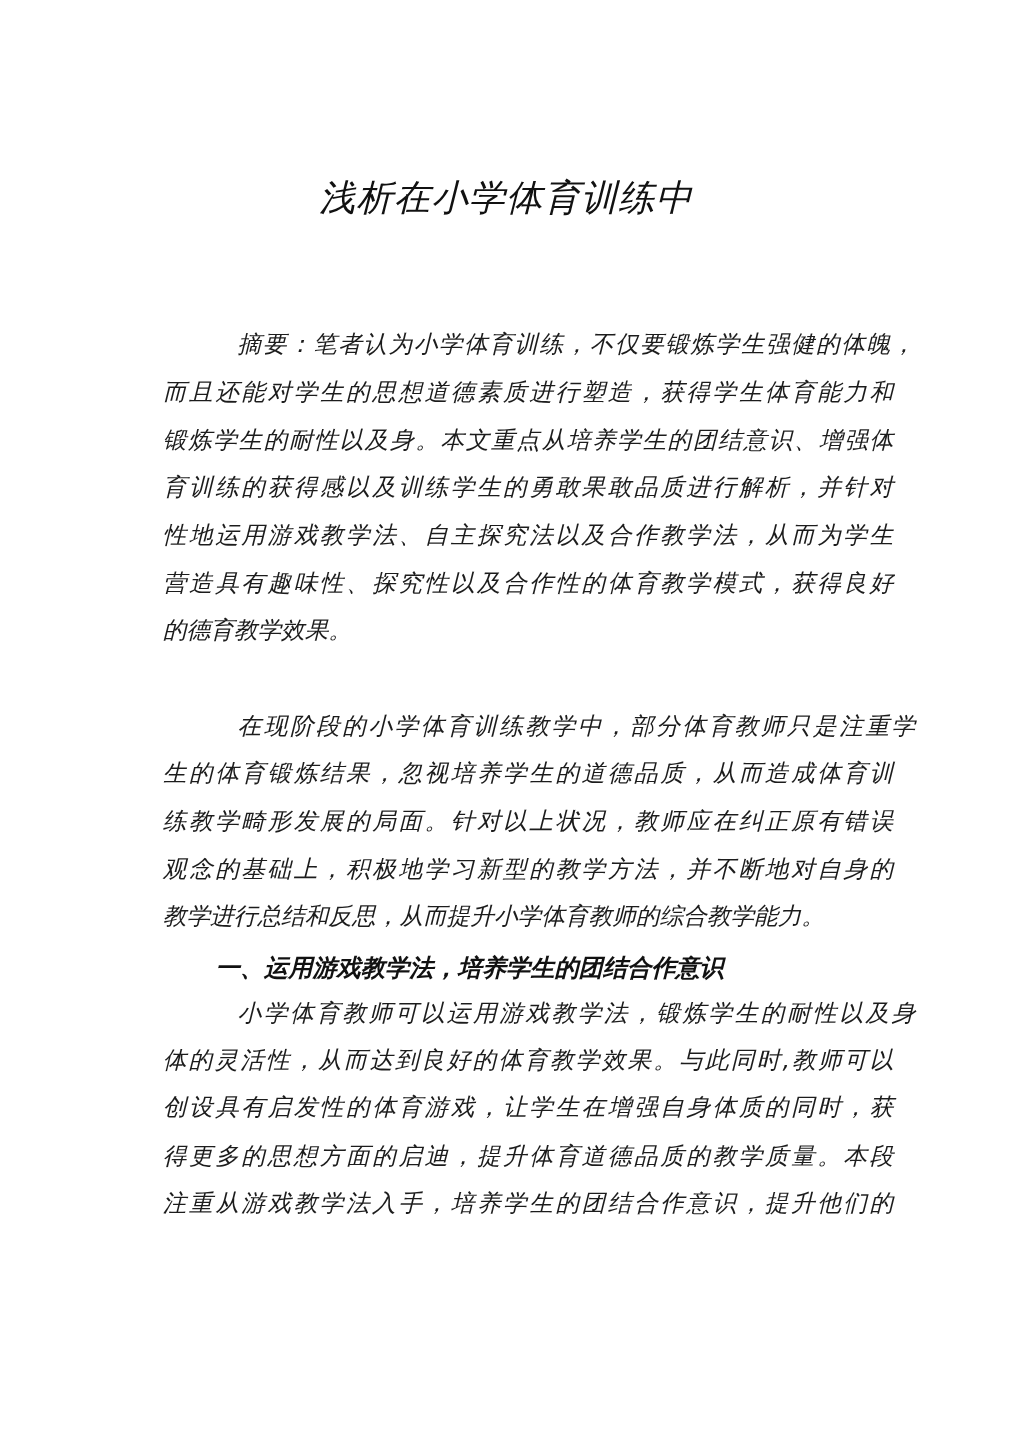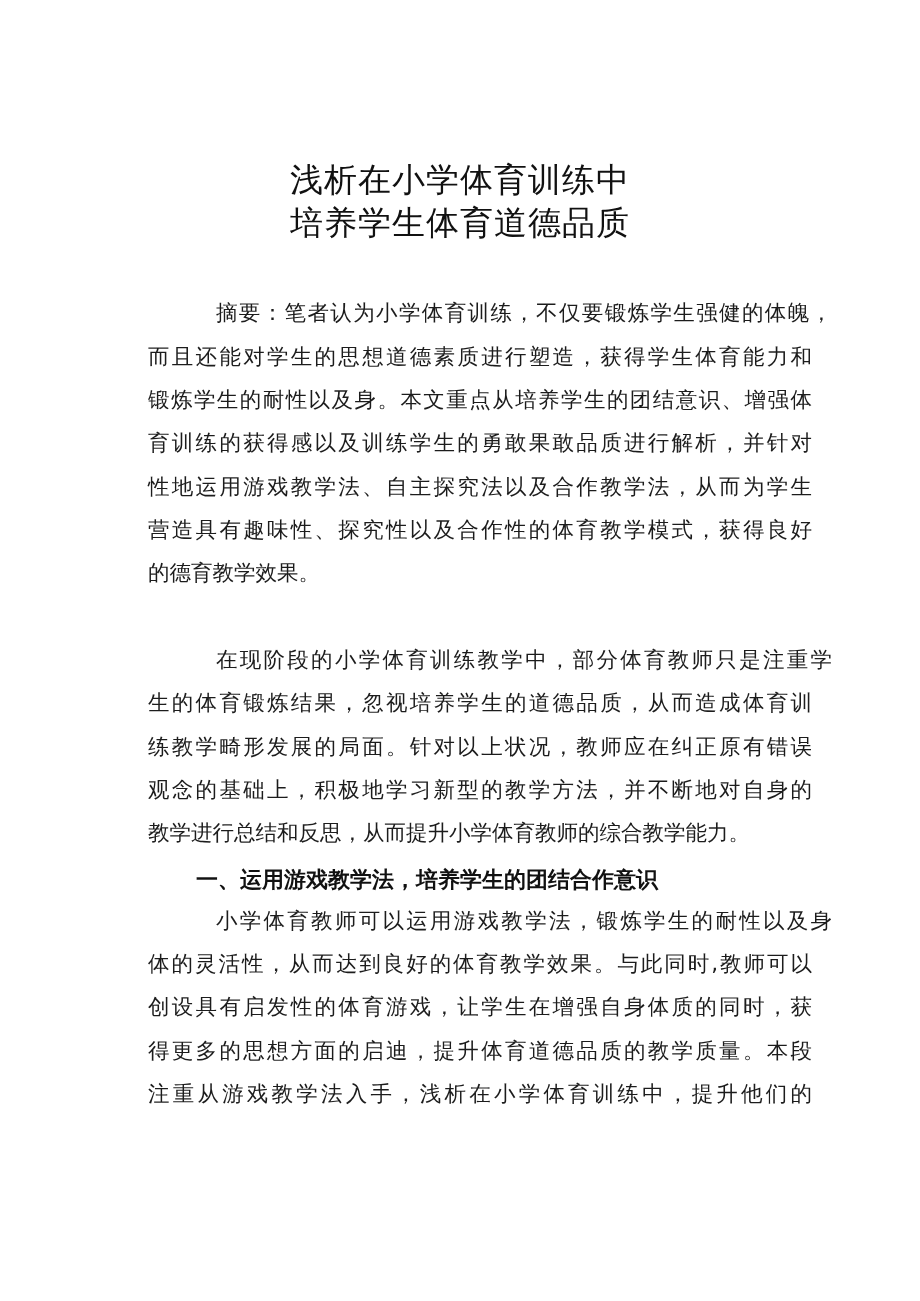--- a/index.html
+++ b/index.html
@@ -1,35 +1,34 @@
 <!DOCTYPE html>
 <html><head>
   <meta charset="utf-8">
   <style>
     html, body { margin: 0; padding: 0; background: #ffffff; }
     body { width: 920px; height: 1301px; position: relative; overflow: hidden;
            font-family: "DejaVu Sans", "Liberation Sans", sans-serif; color: #1a1a1a; }
-    .page { position: absolute; left: 0; top: 0; width: 815px; height: 1301px; background: #fff; }
+    .page { position: absolute; left: 0; top: 0; width: 815px; height: 1301px; background: #fff; font-style: italic; }
     .title { position: absolute; left: 0; width: 920px; text-align: center;
              font-size: 33px; letter-spacing: 1px; color: #111; font-weight: normal; }
     .line { position: absolute; left: 148px; width: 664px; font-size: 21.5px;
             white-space: nowrap; text-align: justify; text-align-last: justify;
             color: #1c1c1c; letter-spacing: 0; }
     .line.indent { left: 196px; width: 616px; margin-left: 20px; }
     .line.last { text-align-last: left; }
     .heading { position: absolute; left: 196px; font-size: 22px; font-weight: bold;
                white-space: nowrap; color: #111; }
   </style>
 </head>
 <body>
 
 <div class="page">
 
   <div class="title" style="top:158px;">浅析在小学体育训练中</div>
-  <div class="title" style="top:201px;">培养学生体育道德品质</div>
 
   <div>
     <div class="line indent" style="top:298px;">摘要：笔者认为小学体育训练，不仅要锻炼学生强健的体魄，</div>
     <div class="line" style="top:342px;">而且还能对学生的思想道德素质进行塑造，获得学生体育能力和</div>
     <div class="line" style="top:385px;">锻炼学生的耐性以及身。本文重点从培养学生的团结意识、增强体</div>
     <div class="line" style="top:428px;">育训练的获得感以及训练学生的勇敢果敢品质进行解析，并针对</div>
     <div class="line" style="top:472px;">性地运用游戏教学法、自主探究法以及合作教学法，从而为学生</div>
     <div class="line" style="top:515px;">营造具有趣味性、探究性以及合作性的体育教学模式，获得良好</div>
     <div class="line last" style="top:558px;">的德育教学效果。</div>
   </div>
@@ -43,16 +42,16 @@
     <div class="line last" style="top:818px;">教学进行总结和反思，从而提升小学体育教师的综合教学能力。</div>
   </div>
 
   <div class="heading" style="top:865px;">一、运用游戏教学法，培养学生的团结合作意识</div>
 
   <div>
     <div class="line indent" style="top:906px;">小学体育教师可以运用游戏教学法，锻炼学生的耐性以及身</div>
     <div class="line" style="top:949px;">体的灵活性，从而达到良好的体育教学效果。与此同时,教师可以</div>
     <div class="line" style="top:992px;">创设具有启发性的体育游戏，让学生在增强自身体质的同时，获</div>
     <div class="line" style="top:1036px;">得更多的思想方面的启迪，提升体育道德品质的教学质量。本段</div>
-    <div class="line" style="top:1079px;">注重从游戏教学法入手，浅析在小学体育训练中，提升他们的</div>
+    <div class="line" style="top:1079px;">注重从游戏教学法入手，培养学生的团结合作意识，提升他们的</div>
   </div>
 
 </div>
 
 </body></html>

